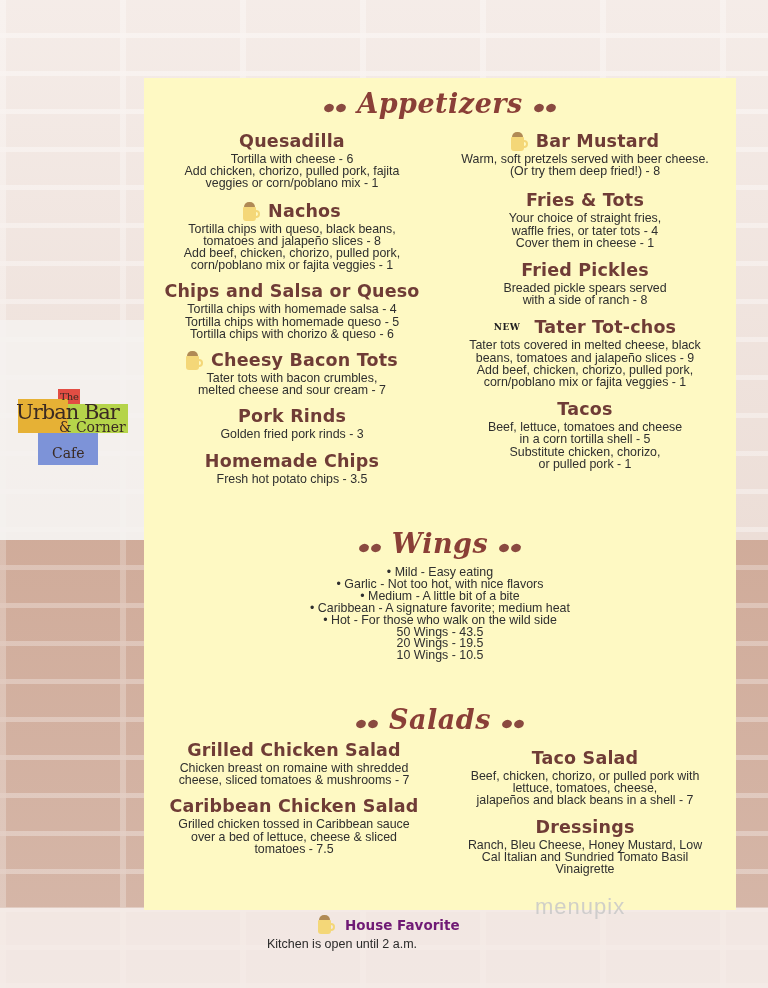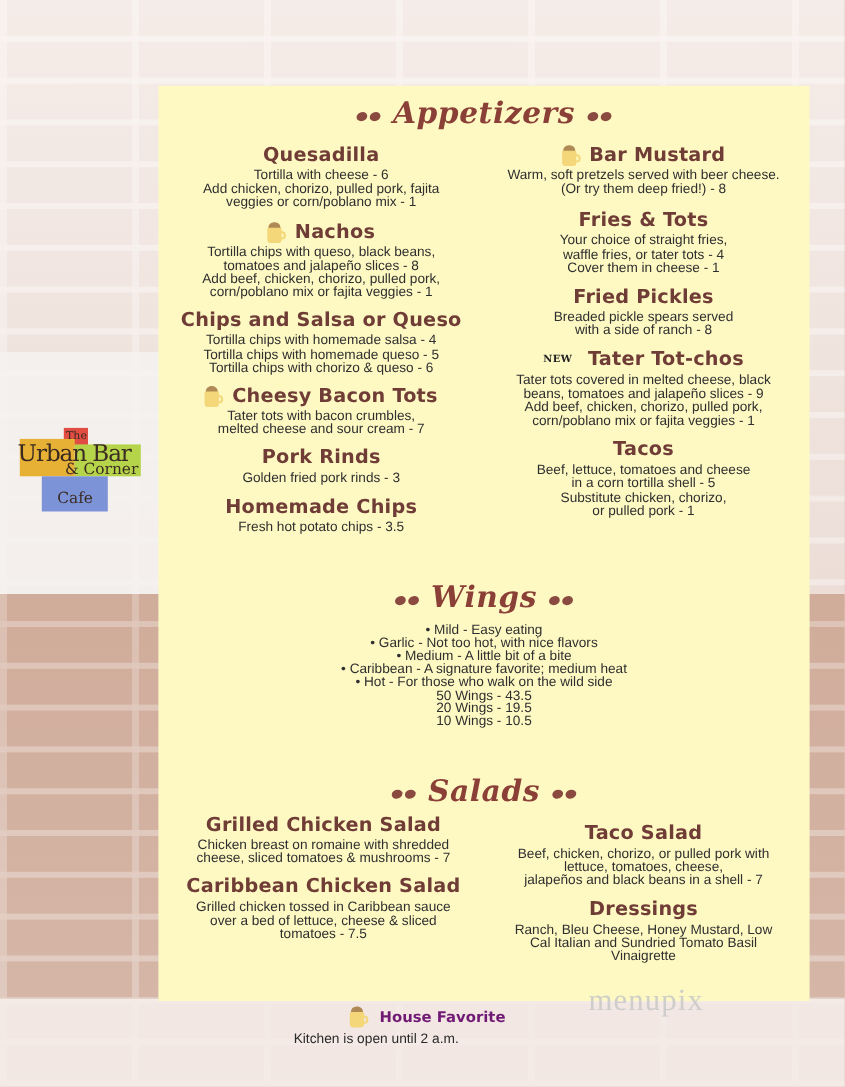--- a/index.html
+++ b/index.html
@@ -108,21 +108,21 @@
     position: absolute; font-family: "DejaVu Serif", serif; color: #3a2a22;
     white-space: nowrap;
   }
   .logo .the { left: 44px; top: 2px; font-size: 10px; }
   .logo .urban { left: 0; top: 11px; font-size: 21px; letter-spacing: -1px; }
   .logo .corner { left: 23px; top: 30px; font-size: 14px; padding-left: 20px; }
   .logo .cafe { left: 36px; top: 56px; font-size: 14px; }
 
   .watermark {
     position: absolute; left: 535px; top: 894px;
-    font-family: Liberation Serif, serif; font-size: 28px;
+    font-family: Liberation Sans, sans-serif; font-size: 22px;
     color: rgba(200,200,200,0.85); letter-spacing: 1px;
   }
 
   .footer-fav {
     position: absolute; left: 318px; top: 915px;
     display: flex; align-items: center; gap: 10px;
     color: #701a75; font-size: 13.5px; font-weight: bold;
   }
   .footer-note {
     position: absolute; left: 0; width: 684px; top: 937px; text-align: center;

